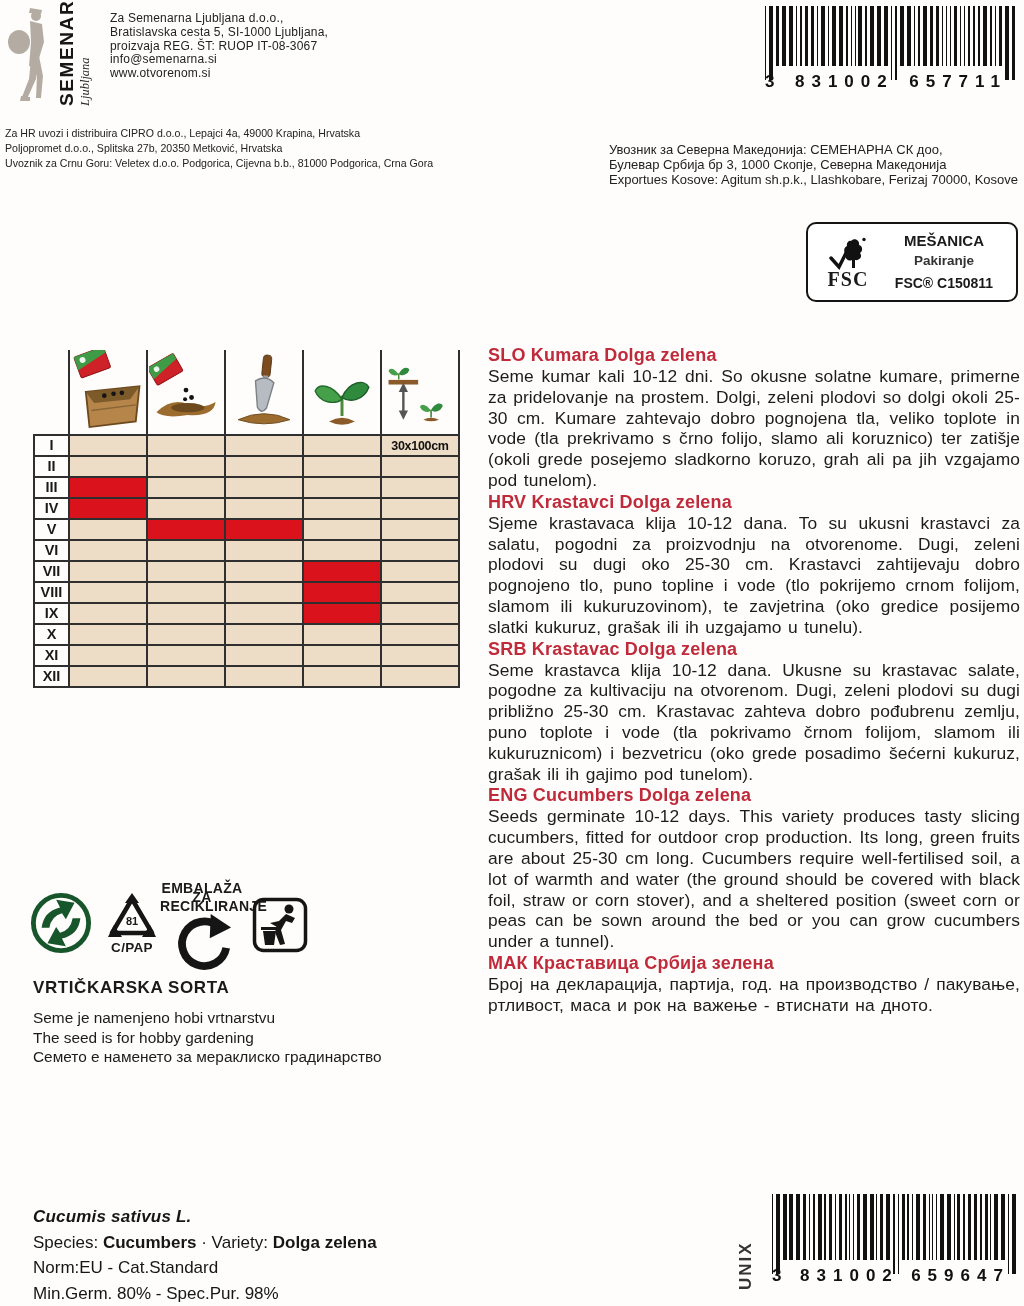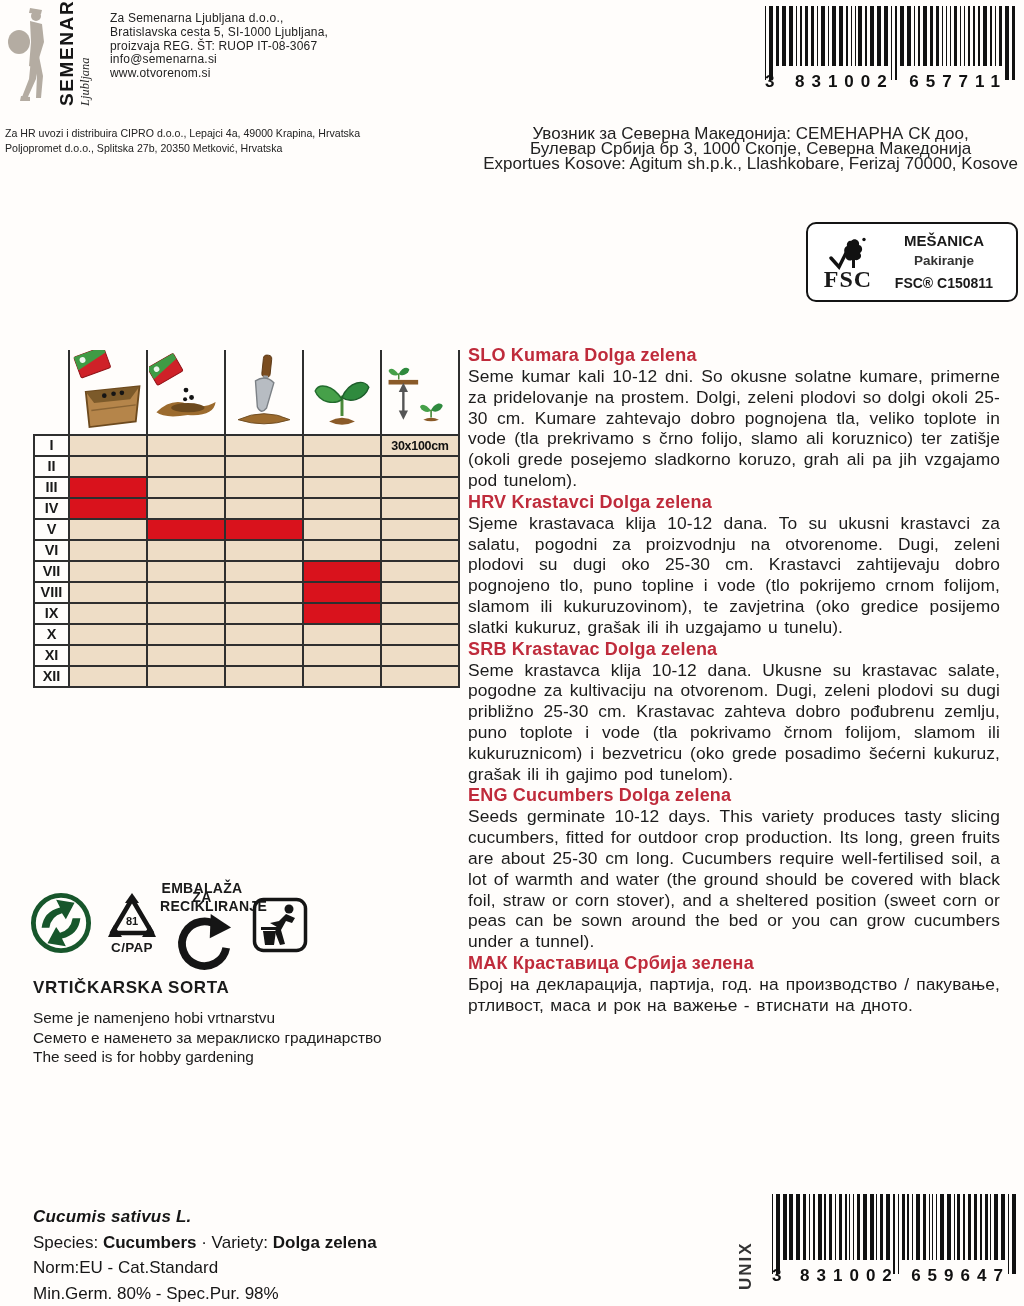--- a/index.html
+++ b/index.html
@@ -25,44 +25,44 @@
   .bar{background:#111;height:60px;flex:none}
   .barcode-bottom .bar{height:66px}
   .bar.tall{height:74px}
   .barcode-bottom .bar.tall{height:80px}
   .bdigits{display:flex;width:100%;margin-top:2px;font-size:17px;font-weight:bold;color:#111}
   .bdigits .d1{width:9%;text-align:left}
   .bdigits .dg{flex:1;text-align:center;letter-spacing:7px}
 
   
   .dist-left{position:absolute;left:5px;top:126px;font-size:10.6px;line-height:15px;color:#222}
-  .dist-right{position:absolute;right:6px;top:126px;font-size:17px;line-height:15px;text-align:center;color:#222}
+  .dist-right{position:absolute;right:6px;top:142px;font-size:13px;line-height:15px;text-align:left;color:#222}
 
   
   .fsc-box{position:absolute;left:806px;top:222px;width:212px;height:80px;border:2.5px solid #141414;border-radius:10px;display:flex;align-items:center;padding:4px 8px;background:#fff}
   .fsc-left{width:64px;display:flex;flex-direction:column;align-items:center}
-  .fsc-word{font-family:"Liberation Serif",serif;font-weight:bold;font-size:24px;letter-spacing:1px;line-height:18px}
+  .fsc-word{font-family:"Liberation Serif",serif;font-weight:bold;font-size:20px;letter-spacing:1px;line-height:18px}
   .fsc-right{flex:1;text-align:center;line-height:20px}
   .fsc-right .l1{font-weight:bold;font-size:15px}
   .fsc-right .l2{font-weight:bold;font-size:13.5px;color:#333}
   .fsc-right .l3{font-weight:bold;font-size:14px;margin-top:2px}
 
   
   #cal-table{position:absolute;left:33px;top:350px;border-collapse:collapse;table-layout:fixed;width:425px}
   #cal-table col.mcol{width:35px}
   #cal-table col.ccol{width:78px}
   #cal-table .icon-cell{height:85px;border:2px solid var(--grid);border-top:none;background:#fffdfb;vertical-align:bottom;text-align:center;overflow:visible;padding:0 0 2px 0}
   #cal-table .corner{border:none;background:transparent}
   #cal-table th.month{border:2px solid var(--grid);background:#fffdfb;font-weight:bold;font-size:14.5px;height:21px;line-height:19px;padding:0;text-align:center}
   #cal-table td{border:2px solid var(--grid);background:var(--beige);height:21px;padding:0}
   #cal-table td.on{background:var(--red)}
   #cal-table td.spacing{font-weight:bold;font-size:12.5px;text-align:center;color:#111;letter-spacing:-0.3px}
 
   
-  .descriptions{position:absolute;left:468px;top:344px;width:532px}
+  .descriptions{position:absolute;left:488px;top:344px;width:532px}
   .descriptions h3{color:var(--red-heading);font-size:18px;line-height:22px;font-weight:bold;letter-spacing:.2px}
   .descriptions p{font-size:17.4px;line-height:20.8px;text-align:justify;word-spacing:1.5px;letter-spacing:.1px;color:#1c1c1c}
 
   
   .green-dot{position:absolute;left:30px;top:892px;width:62px;height:62px}
   .cpap{position:absolute;left:106px;top:893px;width:52px;text-align:center}
   .cpap .num{position:absolute;left:0;top:22px;width:52px;text-align:center;font-weight:bold;font-size:11px}
   .cpap .lbl{font-weight:bold;font-size:13.5px;margin-top:1px;letter-spacing:.3px}
   .loop{position:absolute;left:160px;top:884px;width:84px;text-align:center}
   .loop .cap{font-size:14px;font-weight:bold;line-height:9px;letter-spacing:.3px;margin-bottom:2px}
@@ -166,20 +166,21 @@
     <div class="bdigits">
       <span class="d1">3</span>
       <span class="dg">831002</span>
       <span class="dg">657711</span>
     </div>
   </div>
 
   <div class="dist-left">
     <div>Za HR uvozi i distribuira CIPRO d.o.o., Lepajci 4a, 49000 Krapina, Hrvatska</div>
     <div>Poljopromet d.o.o., Splitska 27b, 20350 Metković, Hrvatska</div>
+    <div>Uvoznik za Crnu Goru: Veletex d.o.o. Podgorica, Cijevna b.b., 81000 Podgorica, Crna Gora</div>
   </div>
   <div class="dist-right">
     <div>Увозник за Северна Македонија: СЕМЕНАРНА СК доо,</div>
     <div>Булевар Србија бр 3, 1000 Скопје, Северна Македонија</div>
     <div>Exportues Kosove: Agitum sh.p.k., Llashkobare, Ferizaj 70000, Kosove</div>
   </div>
 
   <div class="fsc-box">
     <div class="fsc-left">
       <span>
@@ -435,22 +436,22 @@
       <path d="M34 17 l9 4 -3 5 -6 -2 -5 9 4 14 -5 1 -5 -13 3 -10z" fill="#151515"></path>
       <path d="M27 24 l-9 2 7 4z" fill="#151515"></path>
       <rect x="9" y="30" width="17" height="3" fill="#151515"></rect>
       <path d="M11 34 l13 0 -2 14 -9 0z" fill="#151515"></path>
     </svg>
   </div>
 
   <div class="hobby-head">VRTIČKARSKA SORTA</div>
   <div class="hobby-lines">
     <div>Seme je namenjeno hobi vrtnarstvu</div>
+    <div>The seed is for hobby gardening</div>
     <div>Семето е наменето за мераклиско градинарство</div>
-    <div>The seed is for hobby gardening</div>
   </div>
 
 
   <div class="bottom-left">
     <div class="latin">Cucumis sativus L.</div>
     <div>
       <span>Species:</span>
       <span class="bold">Cucumbers</span>
       <span>·</span>
       <span>Variety:</span>

